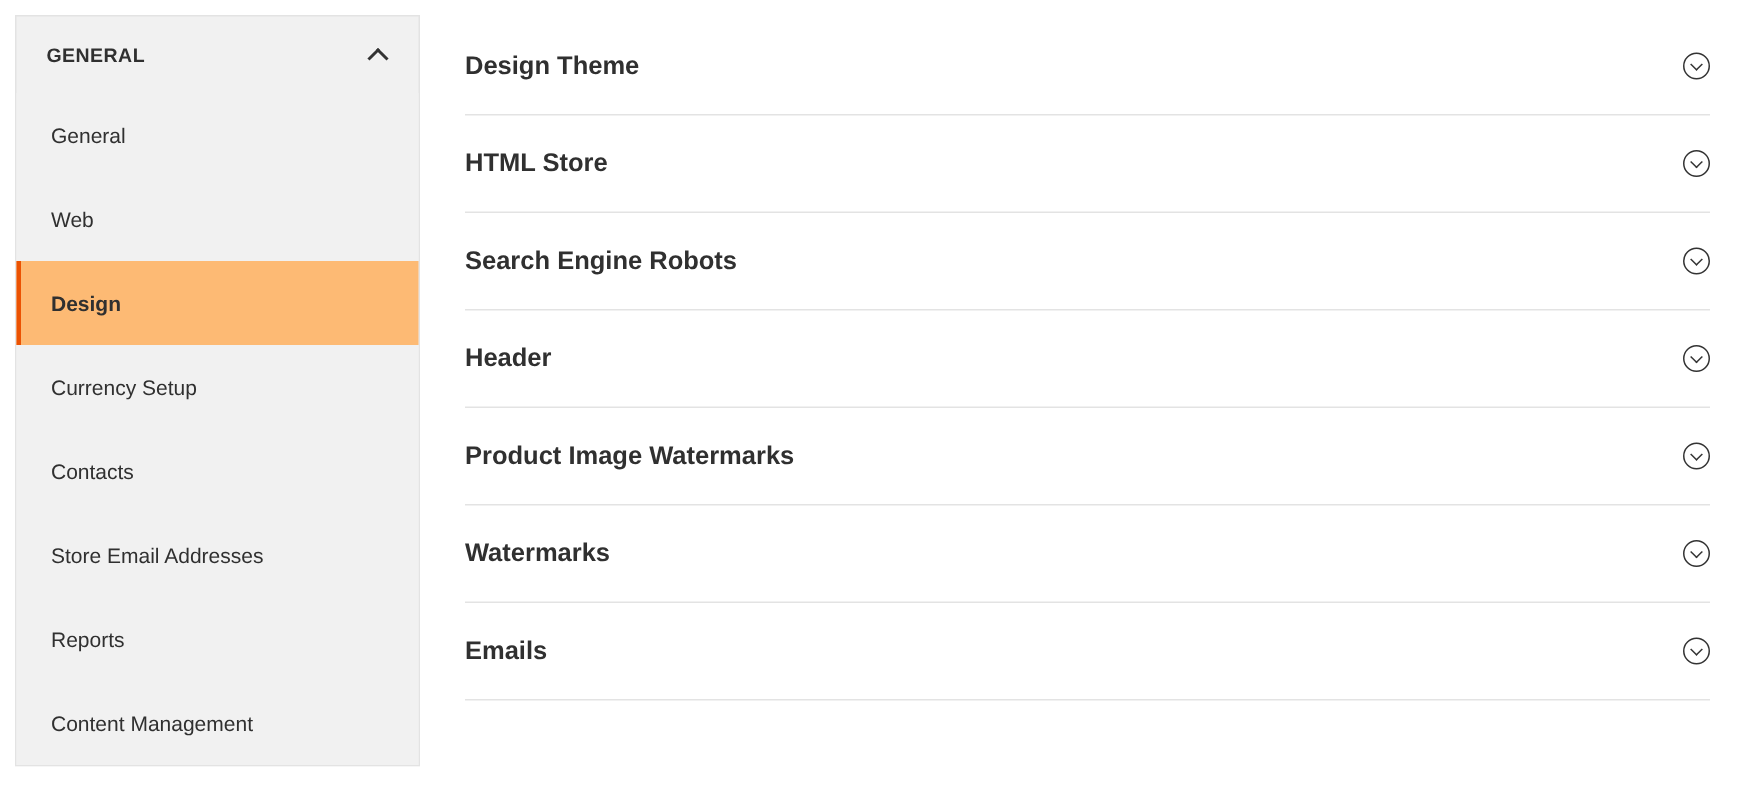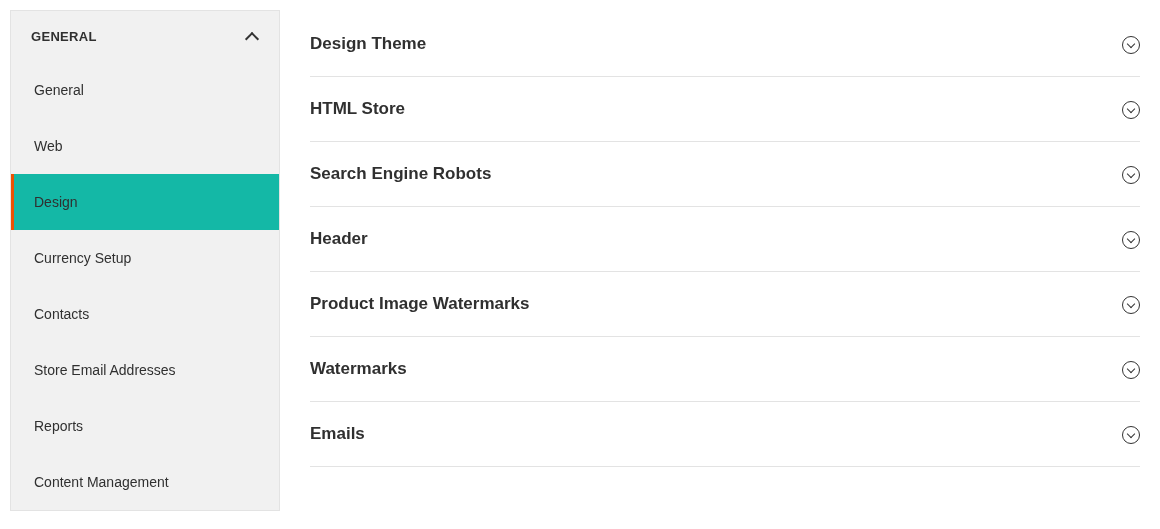--- a/index.html
+++ b/index.html
@@ -53,32 +53,32 @@
     }
     .sidebar-item {
       padding: 20px 20px;
       font-size: 14px;
       color: #303030;
       cursor: pointer;
       background: #f1f1f1;
       border-left: 3px solid transparent;
     }
     .sidebar-item.active {
-      background: #14b8a6;
+      background: #fdba74;
       border-left: 3px solid #eb5202;
-      font-weight: 400;
+      font-weight: 700;
     }
     .main {
       flex: 1;
       padding: 0 20px 0 30px;
     }
     .section-row {
       display: flex;
       justify-content: space-between;
-      align-items: flex-end;
+      align-items: center;
       padding: 22px 0;
       border-bottom: 1px solid #e3e3e3;
       cursor: pointer;
     }
     .section-row:first-child {
       padding-top: 34px;
     }
     .section-title {
       font-size: 17px;
       font-weight: 600;

